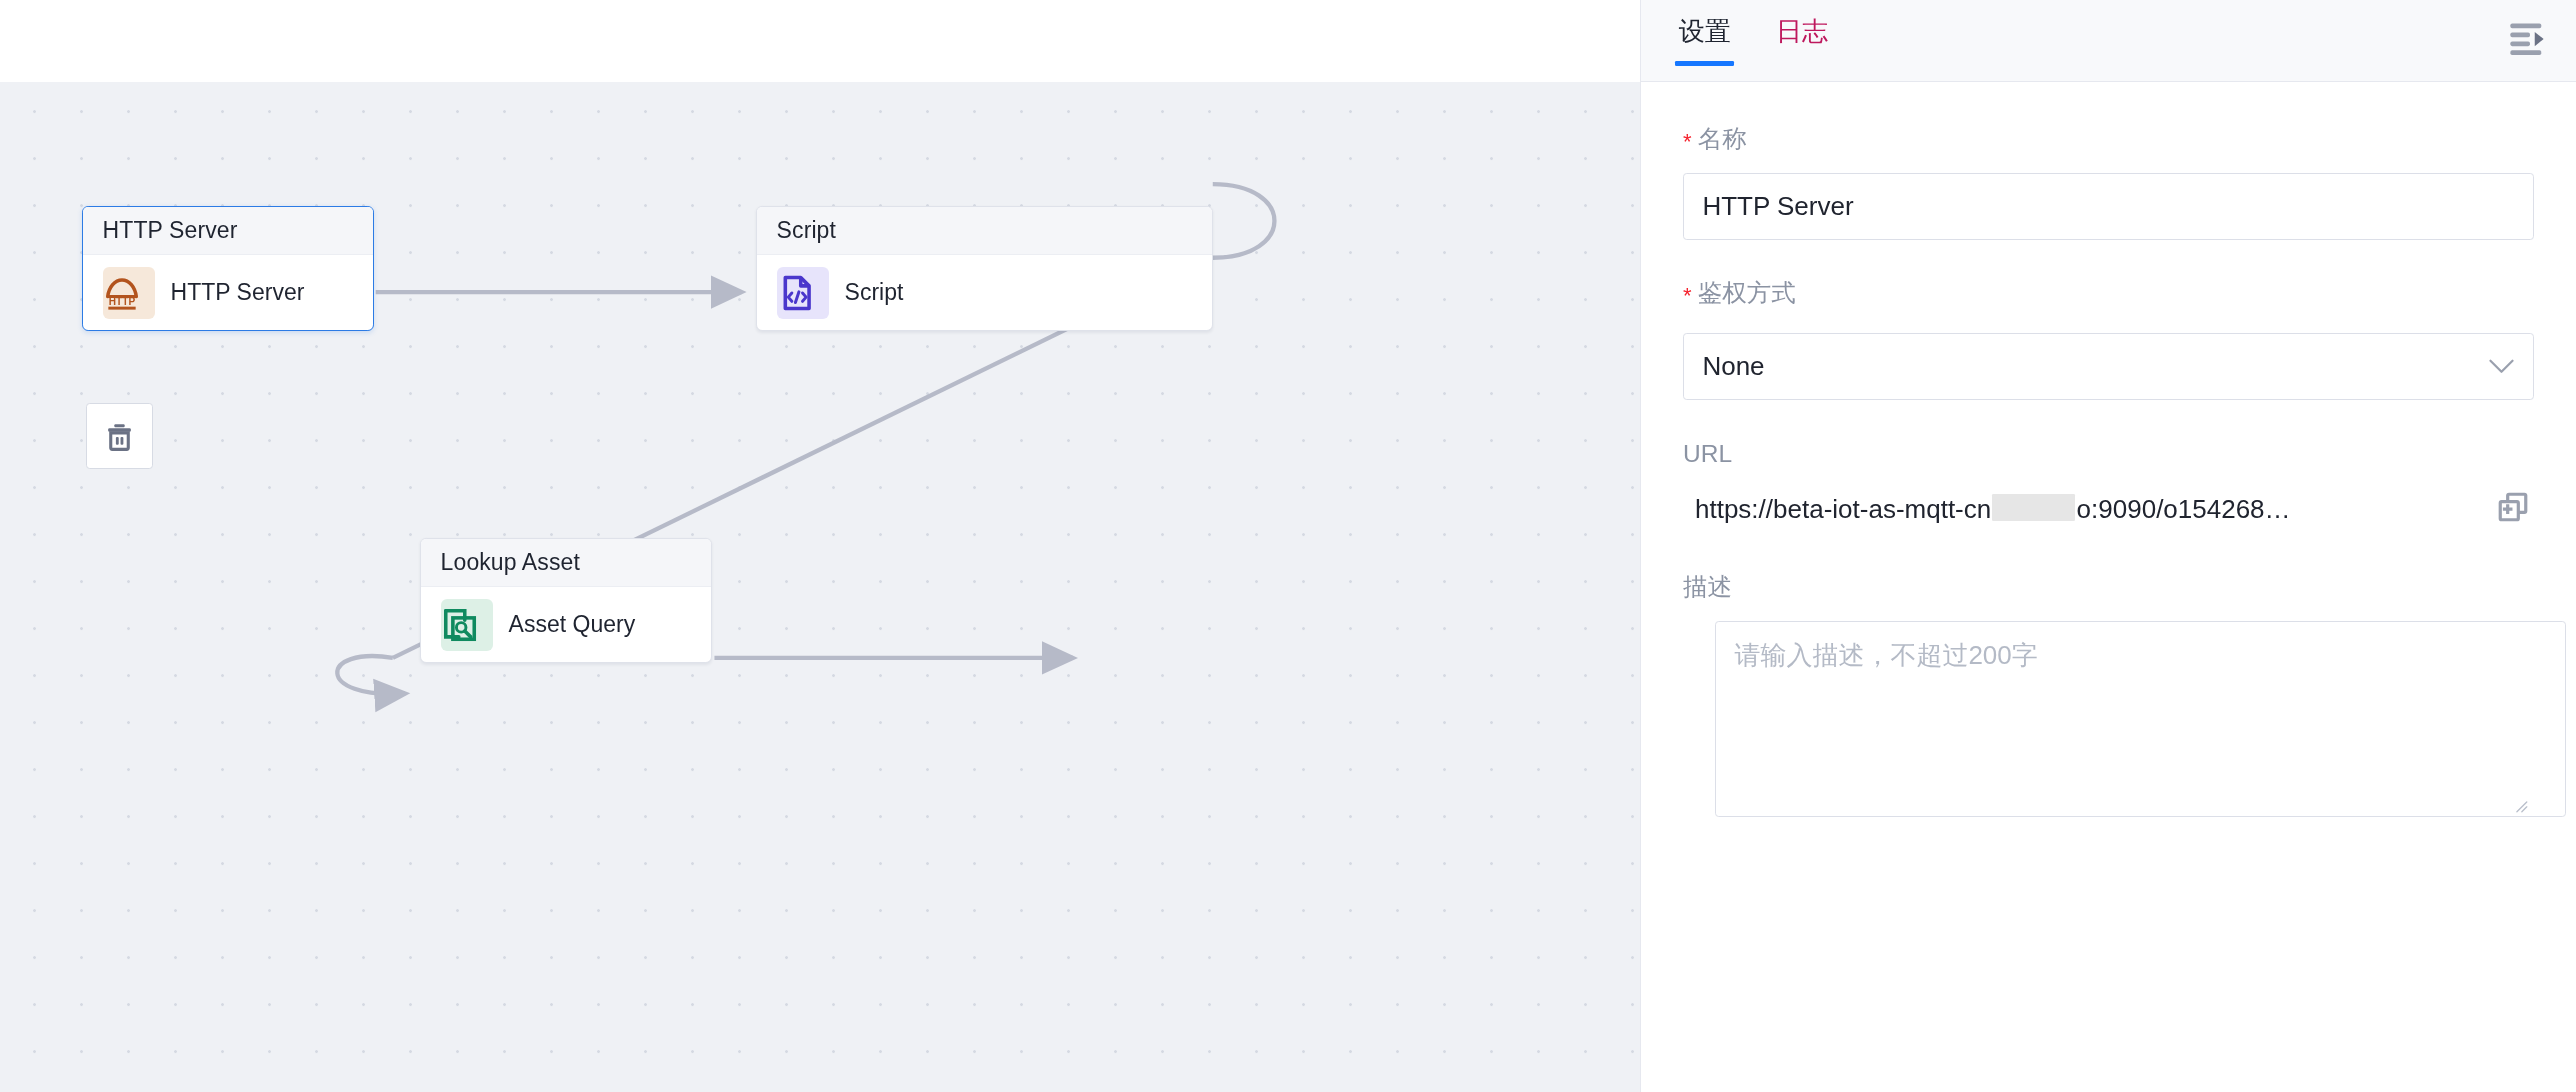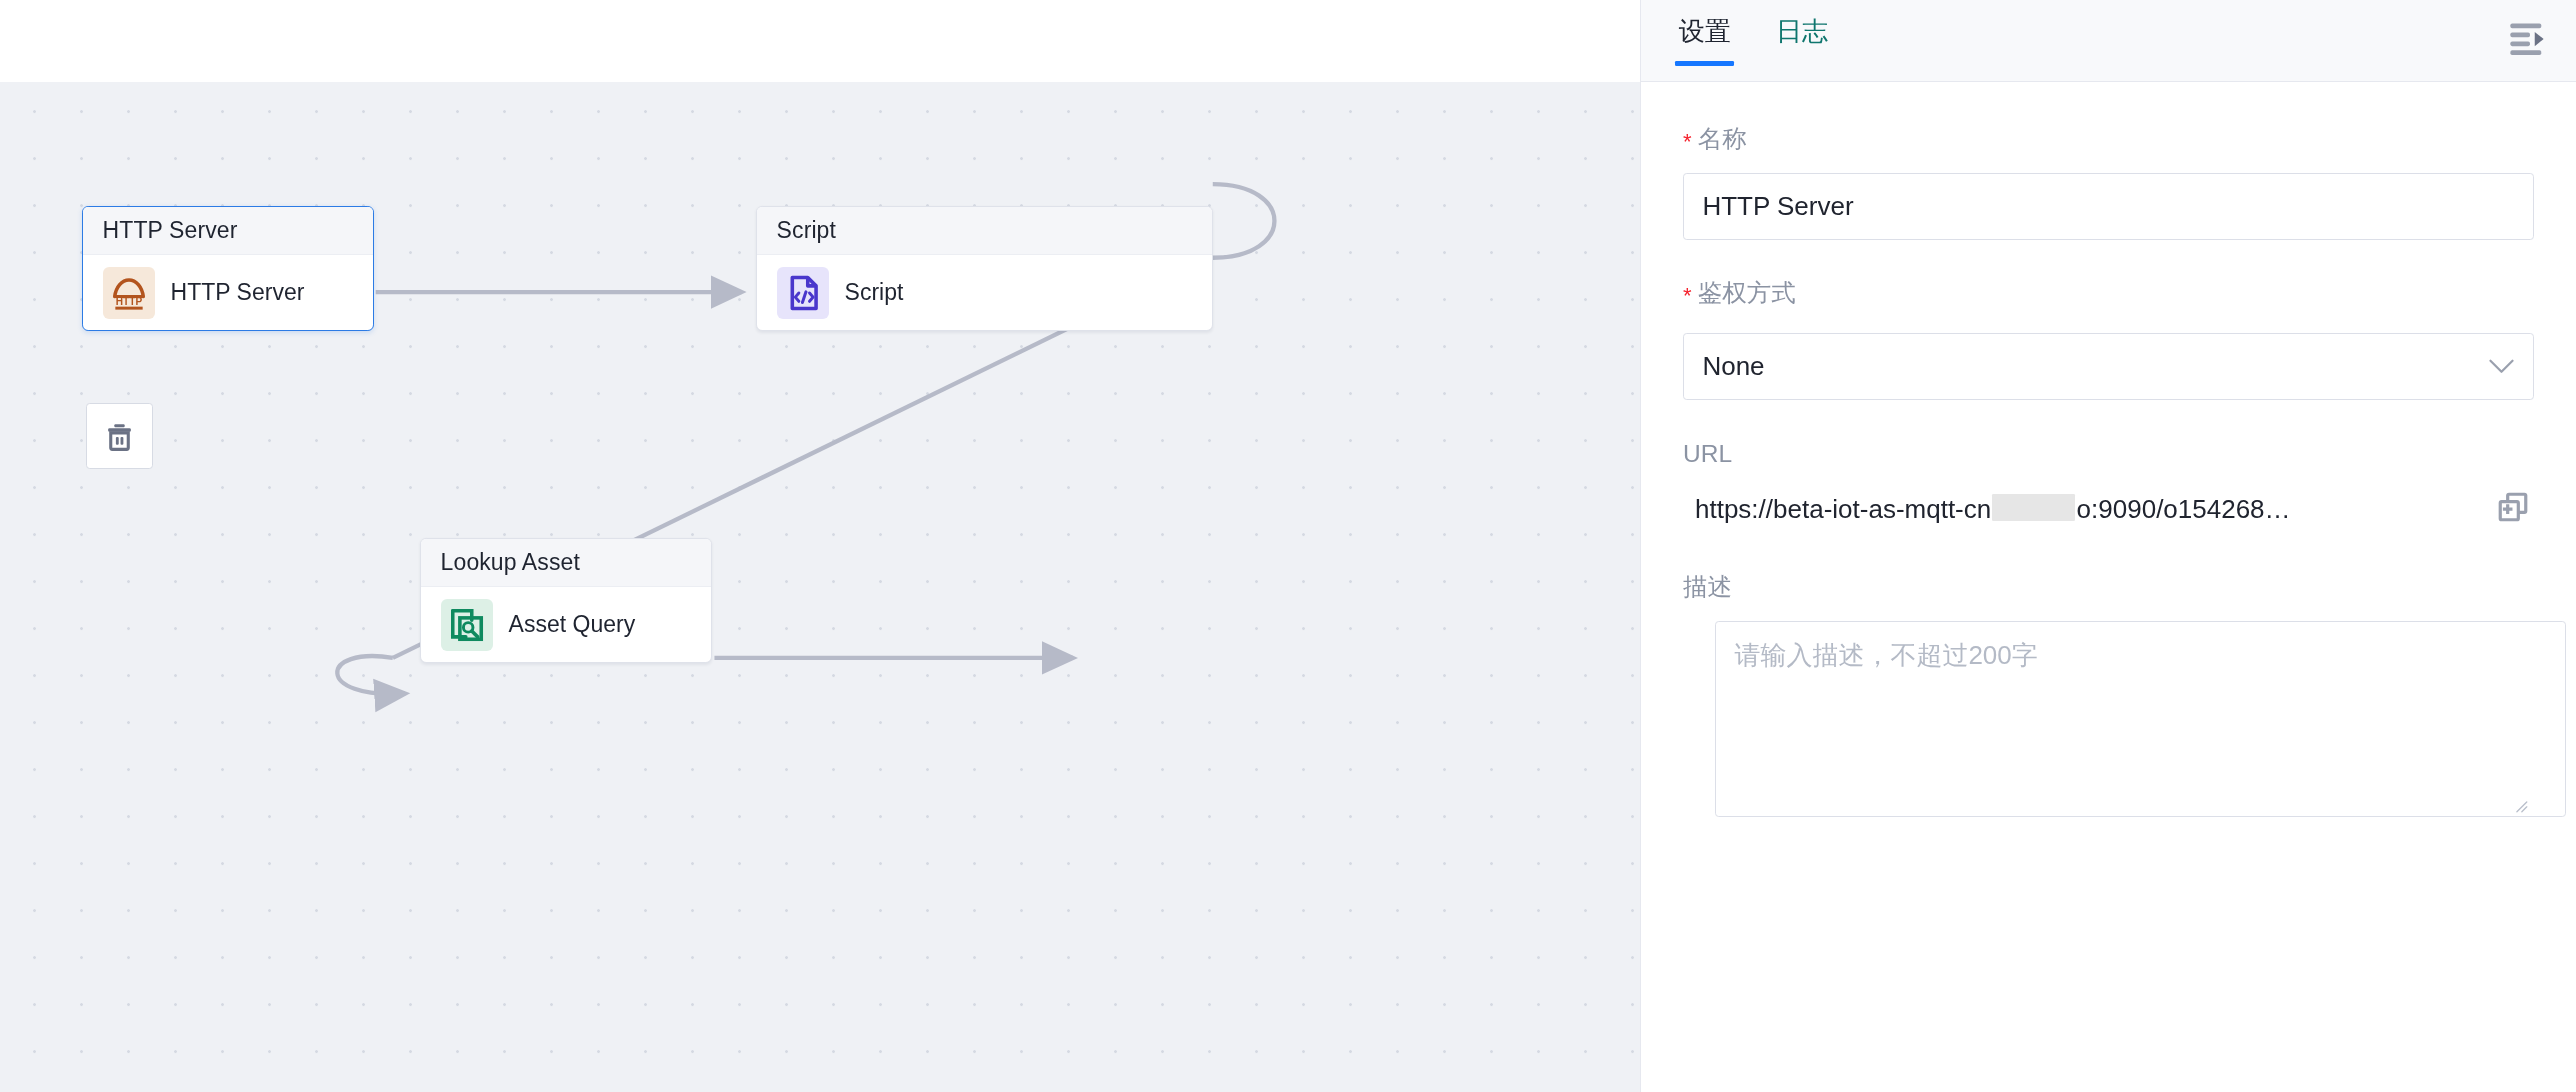--- a/index.html
+++ b/index.html
@@ -66,21 +66,21 @@
   }
   .node-body {
     height: 75px;
     display: flex; align-items: center;
     padding: 0 19.6px;
     gap: 16px;
   }
   .node-icon {
     width: 52px; height: 52px;
     border-radius: 6.1px;
-    display: flex; align-items: center; justify-content: center;
+    display: flex; align-items: center; 
     flex: 0 0 auto;
   }
   .node-icon svg { display: block; }
   .ic-http  { background: #f6e8da; }
   .ic-script{ background: #e7e4fb; }
   .ic-asset { background: #ddf0e6; }
   .ic-mp    { background: #ddf0e6; }
   .node-body-label {
     font-size: 23px;
     color: #1f2430;
@@ -119,21 +119,21 @@
     border-bottom: 1.2px solid #e6e8ef;
     display: flex; align-items: flex-end;
     padding: 16px 34px;
     position: relative;
   }
   .tab {
     position: relative;
     font-size: 26px;
     padding: 0 3.7px 16px 3.7px;
     margin-right: 38px;
-    color: #0f766e;
+    color: #be185d;
     cursor: pointer;
     white-space: nowrap;
   }
   .tab.active { color: #1f2430; }
   .tab.active::after {
     content: "";
     position: absolute;
     left: 0; right: 0; bottom: -1.2px;
     height: 4.9px;
     background: #1677ff;

